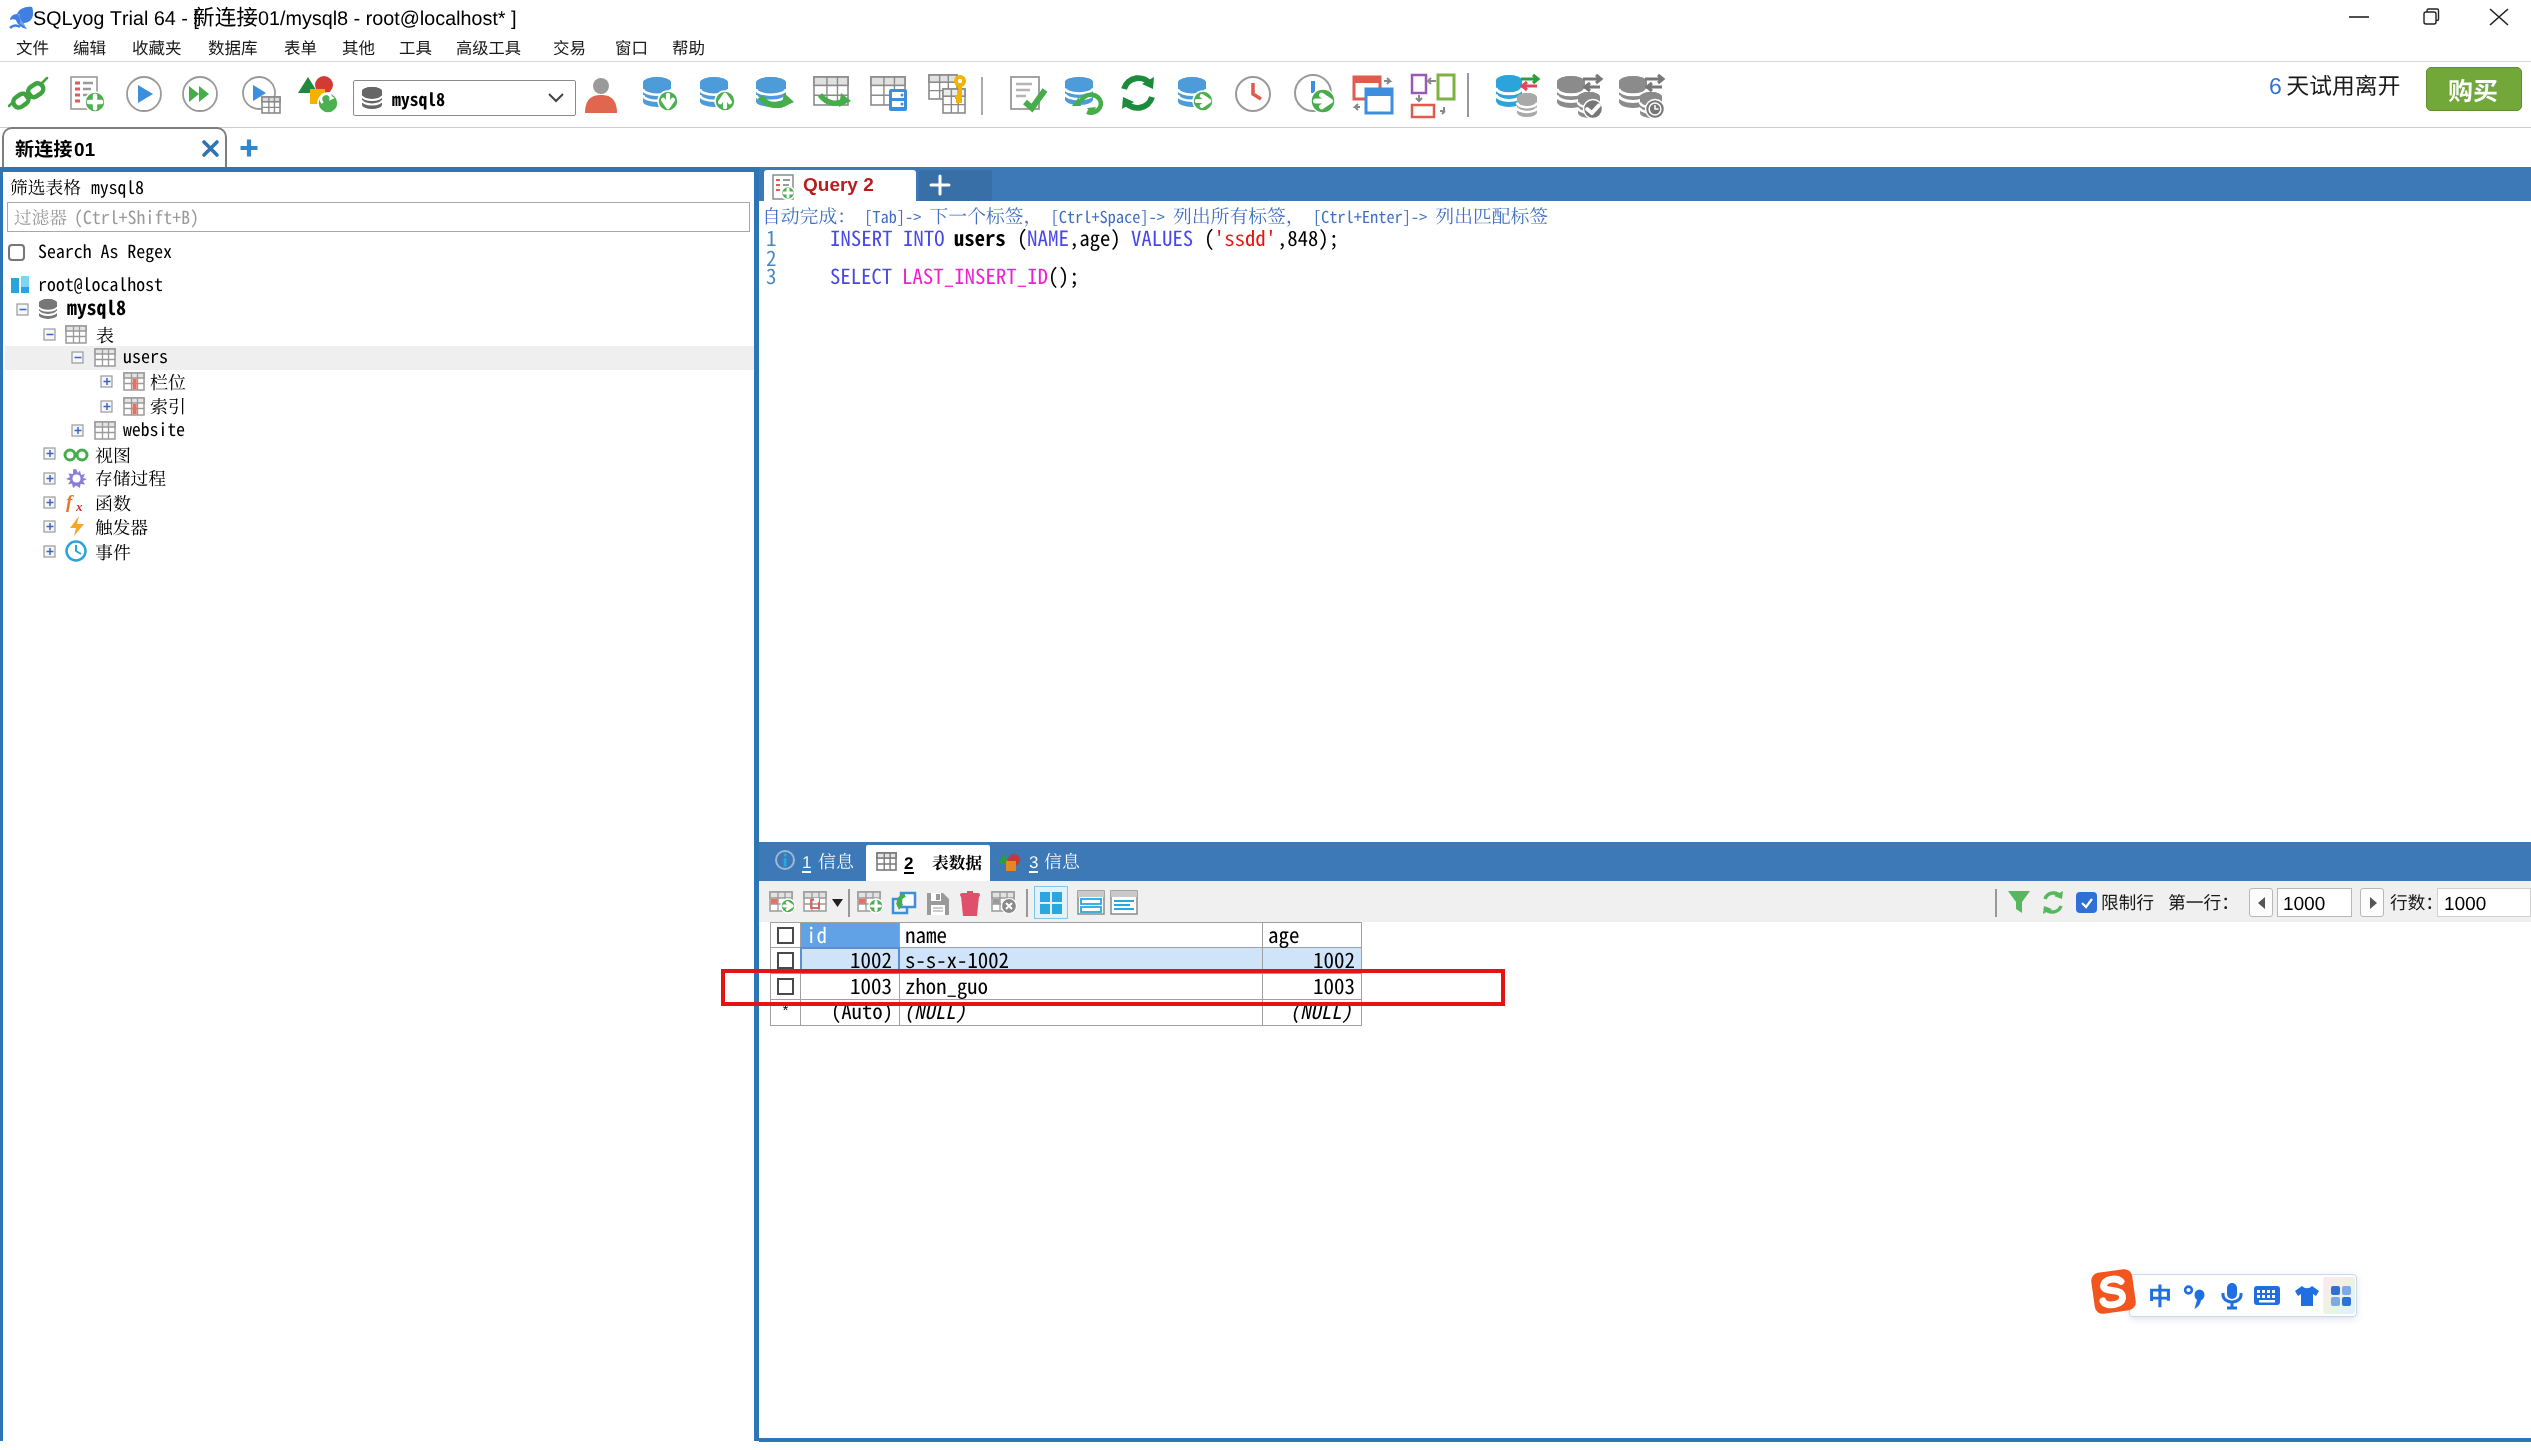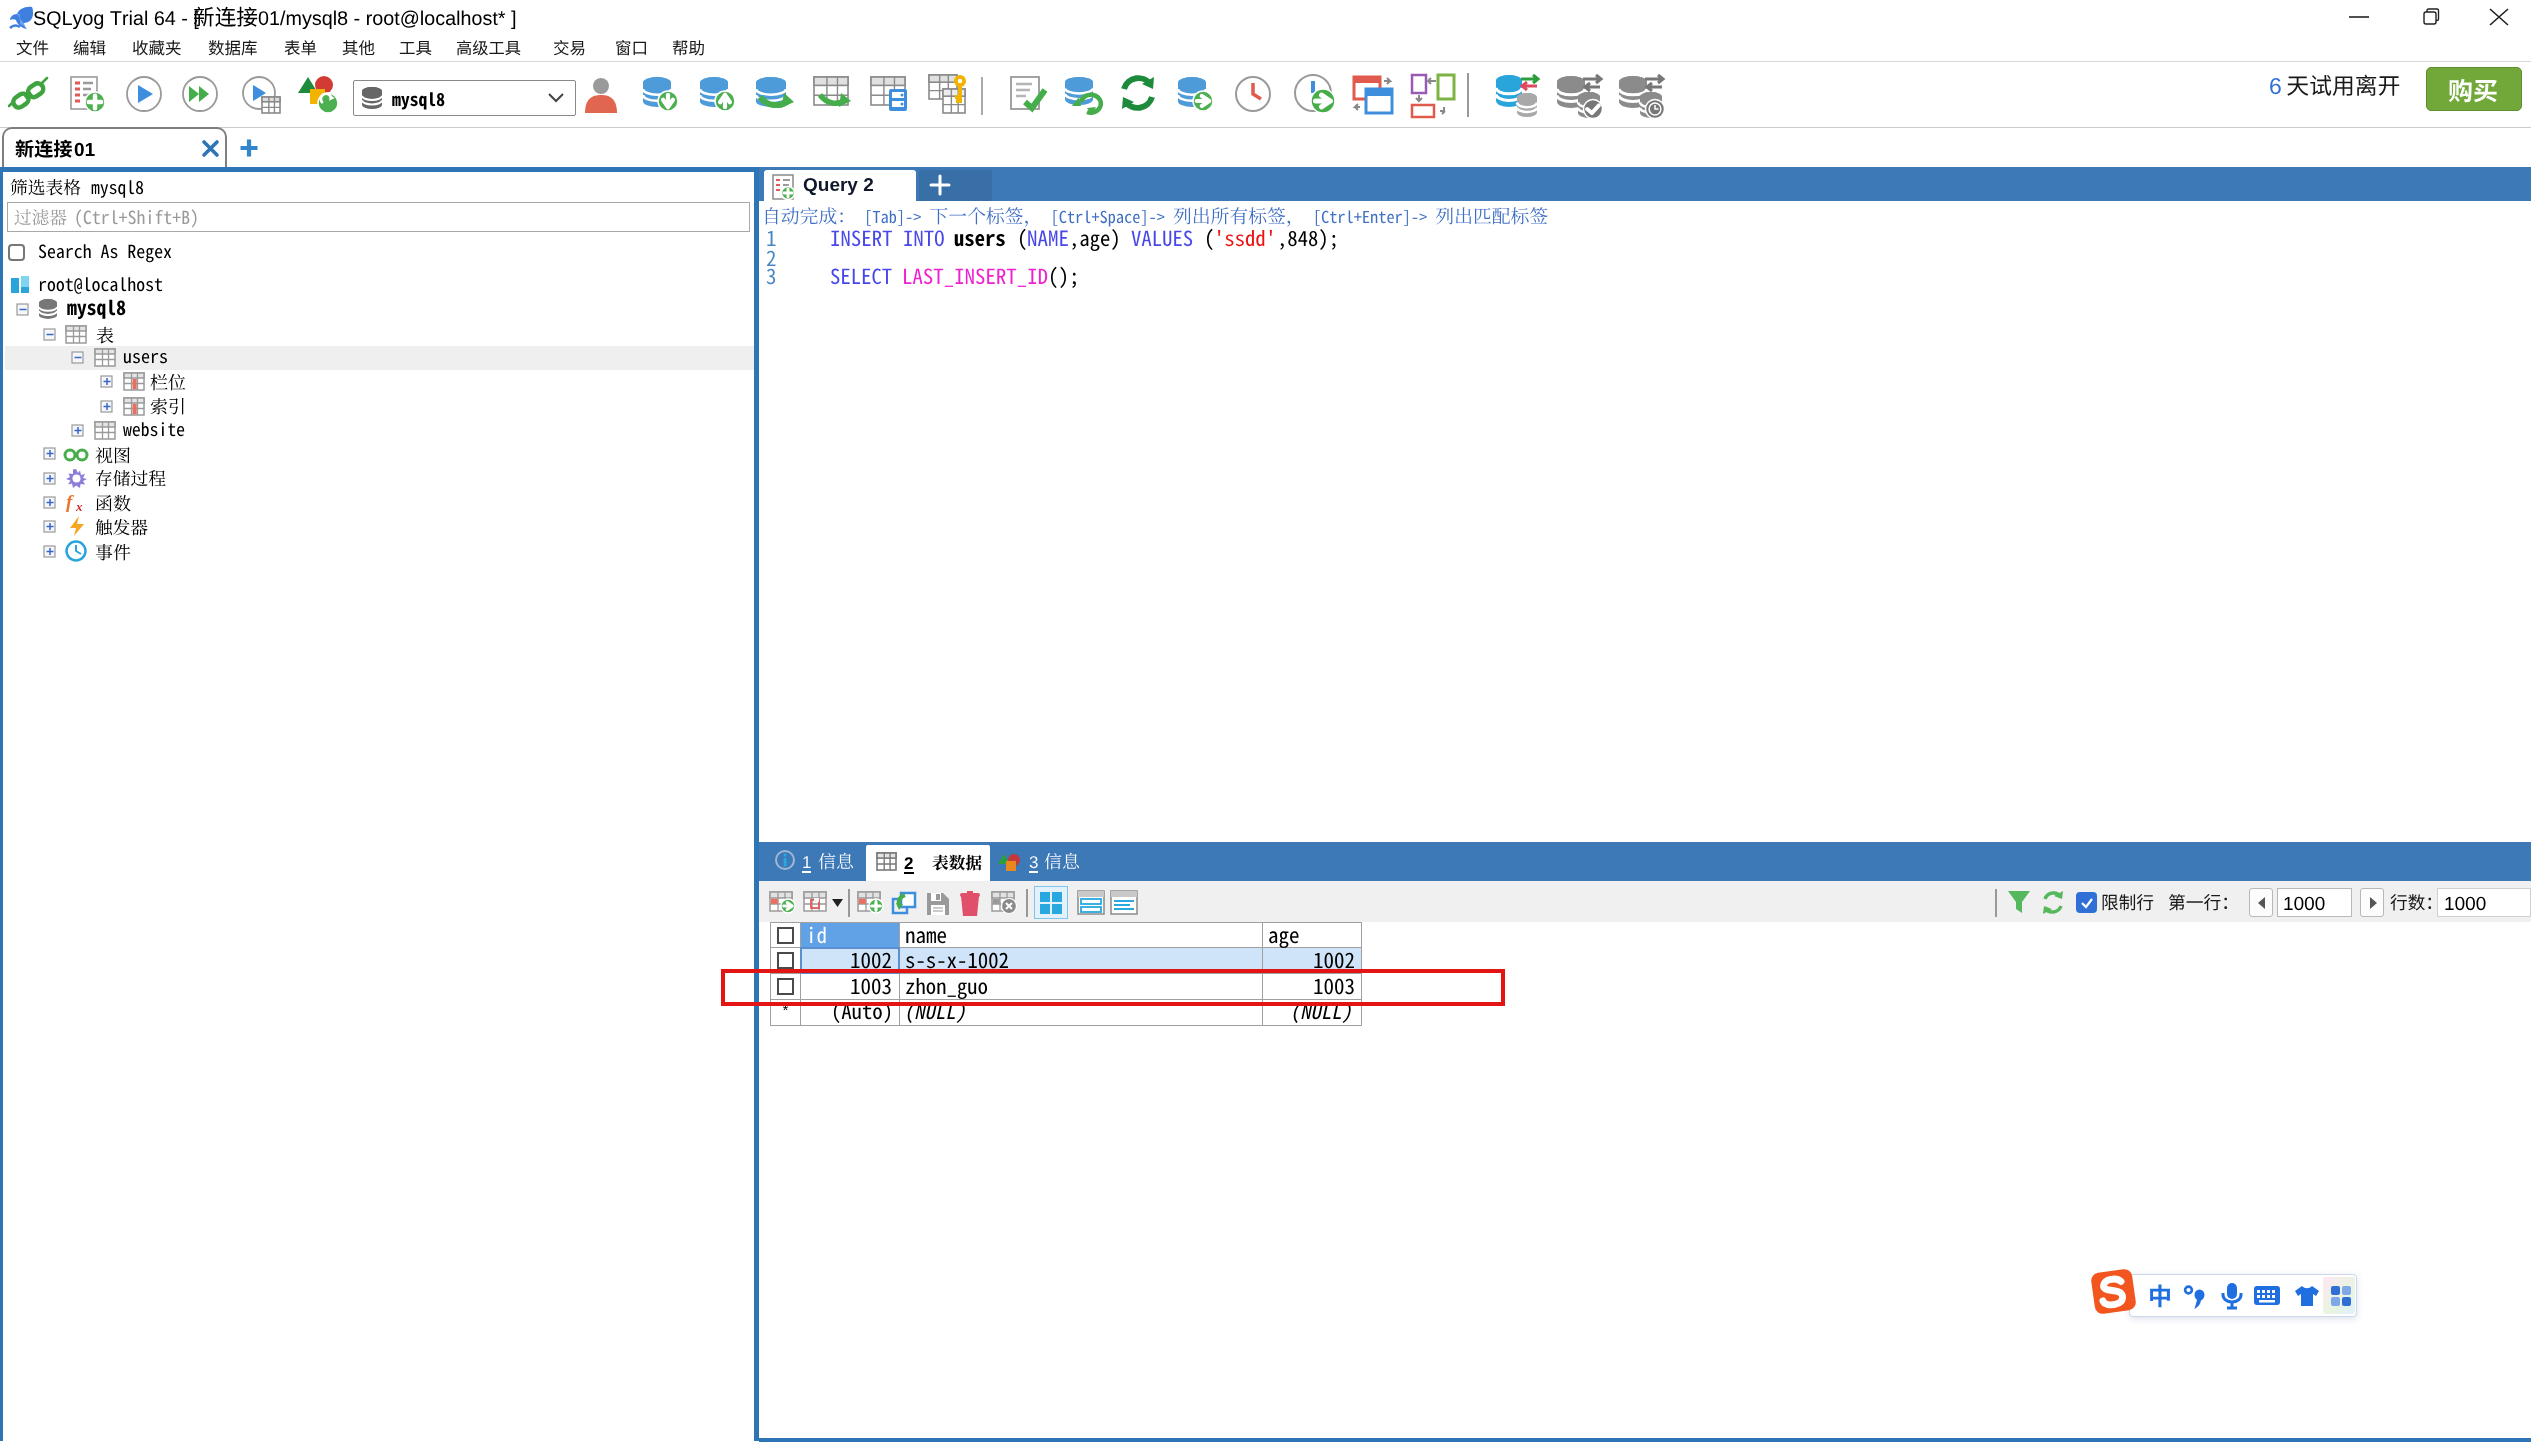--- a/index.html
+++ b/index.html
@@ -604,21 +604,21 @@
   </svg>
 <div class="abs" style="left:759px;top:167px;width:1772px;height:34px;background:#3D79B6"></div>
 <div class="abs" style="left:764px;top:170px;width:152px;height:31px;background:#fff;border-radius:3px 3px 0 0"></div>
 <svg style="position:absolute;left:772px;top:174px;" width="26" height="26" viewBox="0 0 26 26">
 <rect x="1" y="1" width="20" height="24" fill="#fff" stroke="#8a8a8a" stroke-width="1.5"></rect>
 <path d="M4 6 H8 M4 11 H8 M4 16 H8" stroke="#e05a5a" stroke-width="2.2"></path>
 <path d="M11 6 H18 M11 11 H17" stroke="#9a9a9a" stroke-width="2"></path>
 <circle cx="16" cy="19" r="6.5" fill="#4CAF50" stroke="#fff" stroke-width="1.5"></circle>
     <path d="M11.969999999999999 19 H20.03 M16 14.969999999999999 V23.03" stroke="#fff" stroke-width="2.9250000000000003" fill="none" stroke-linecap="round"></path>
   </svg>
-<div class="abs" style="left:803px;top:174px;font:bold 19px 'Liberation Sans';color:#0f172a">Query 2</div>
+<div class="abs" style="left:803px;top:174px;font:bold 19px 'Liberation Sans';color:#b91c1c">Query 2</div>
 <div class="abs" style="left:919px;top:170px;width:73px;height:31px;background:#376FA6;border-radius:3px 3px 0 0"></div>
 <svg style="position:absolute;left:929px;top:174px;" width="22" height="22" viewBox="0 0 22 22">
     <path d="M11 2 V20 M2 11 H20" stroke="#fff" stroke-width="3" stroke-linecap="round"></path>
   </svg>
 <svg class="t " style="position:absolute;left:762px;top:209px;" width="787" height="19" viewBox="0 0 795 19" fill="#3F6FC4">
     <path transform="translate(0.0,14) scale(0.01900)" d="M743 -641V-459H267V-641ZM459 -838C451 -788 436 -722 420 -671H274L202 -704V76H214C242 76 267 59 267 51V7H743V75H752C776 75 808 57 810 49V-627C830 -632 846 -640 853 -648L770 -714L732 -671H451C485 -711 517 -758 537 -795C559 -796 571 -806 574 -818ZM267 -430H743V-242H267ZM267 -214H743V-22H267Z"></path>
     <path transform="translate(19.0,14) scale(0.01900)" d="M429 -556 383 -498H36L44 -468H488C502 -468 511 -473 514 -484C481 -515 429 -556 429 -556ZM377 -777 331 -719H84L92 -689H436C450 -689 460 -694 462 -705C429 -736 377 -777 377 -777ZM334 -345 320 -339C347 -293 374 -230 389 -169C279 -153 175 -139 106 -132C171 -211 244 -329 284 -413C305 -411 317 -421 320 -431L217 -467C195 -379 129 -217 76 -148C69 -142 48 -138 48 -138L88 -39C97 -43 105 -50 112 -62C222 -90 322 -122 394 -145C398 -123 401 -101 400 -80C465 -12 534 -183 334 -345ZM727 -826 625 -837C625 -756 626 -678 624 -604H448L457 -575H623C616 -310 573 -93 350 69L364 85C631 -75 678 -302 688 -575H857C850 -245 835 -55 802 -21C792 -11 784 -9 765 -9C745 -9 686 -14 648 -18L647 1C682 6 717 16 730 26C743 37 746 55 746 75C787 75 825 62 851 30C896 -21 913 -208 920 -567C942 -569 954 -574 962 -583L885 -646L847 -604H688L691 -798C716 -802 724 -811 727 -826Z"></path>
     <path transform="translate(38.0,14) scale(0.01900)" d="M437 -839 427 -832C463 -801 498 -746 504 -701C573 -650 636 -794 437 -839ZM696 -572 649 -518H217L225 -488H755C769 -488 780 -493 782 -504C748 -534 696 -572 696 -572ZM169 -733 152 -732C157 -667 118 -609 79 -588C56 -575 42 -554 51 -531C63 -505 101 -505 127 -523C156 -543 183 -585 183 -650H836C823 -612 802 -565 786 -533L800 -526C839 -555 892 -603 920 -639C941 -640 952 -641 959 -648L880 -724L835 -680H180C178 -696 175 -714 169 -733ZM841 -406 793 -349H85L93 -320H345C331 -170 289 -37 40 65L50 80C354 -8 399 -147 418 -320H561V-17C561 35 578 50 660 50H772C936 50 967 38 967 8C967 -5 961 -13 939 -20L936 -160H923C912 -99 900 -43 892 -26C888 -15 884 -12 872 -11C858 -11 820 -10 774 -10H670C630 -10 626 -15 626 -30V-320H905C919 -320 929 -325 931 -336C897 -366 841 -406 841 -406Z"></path>
     <path transform="translate(57.0,14) scale(0.01900)" d="M669 -815 660 -804C707 -781 767 -734 789 -695C857 -664 880 -798 669 -815ZM142 -637V-421C142 -254 131 -74 32 71L45 83C192 -58 207 -260 207 -414H388C384 -244 372 -156 353 -138C346 -130 338 -128 323 -128C305 -128 256 -132 228 -135V-118C254 -114 283 -106 293 -97C304 -87 307 -69 307 -51C341 -51 374 -61 395 -81C430 -113 445 -207 451 -407C471 -409 483 -414 490 -422L416 -481L379 -442H207V-608H535C549 -446 580 -301 640 -184C569 -87 476 -1 358 60L366 73C492 23 591 -50 667 -135C708 -70 760 -15 824 26C873 60 933 86 956 55C964 45 961 30 930 -5L947 -154L934 -157C922 -116 903 -67 891 -44C882 -23 875 -23 856 -37C795 -73 747 -124 710 -186C776 -274 822 -370 853 -465C881 -464 890 -470 894 -483L789 -514C767 -422 731 -330 680 -245C633 -349 609 -475 599 -608H930C944 -608 954 -613 956 -624C923 -654 868 -697 868 -697L820 -637H597C594 -690 592 -743 593 -797C617 -800 626 -812 628 -825L526 -836C526 -768 528 -701 533 -637H220L142 -671Z"></path>
     <path transform="translate(76.0,14) scale(0.01900)" d="M232 -34C268 -34 294 -62 294 -94C294 -129 268 -155 232 -155C196 -155 170 -129 170 -94C170 -62 196 -34 232 -34ZM232 -436C268 -436 294 -464 294 -496C294 -531 268 -557 232 -557C196 -557 170 -531 170 -496C170 -464 196 -436 232 -436Z"></path>

